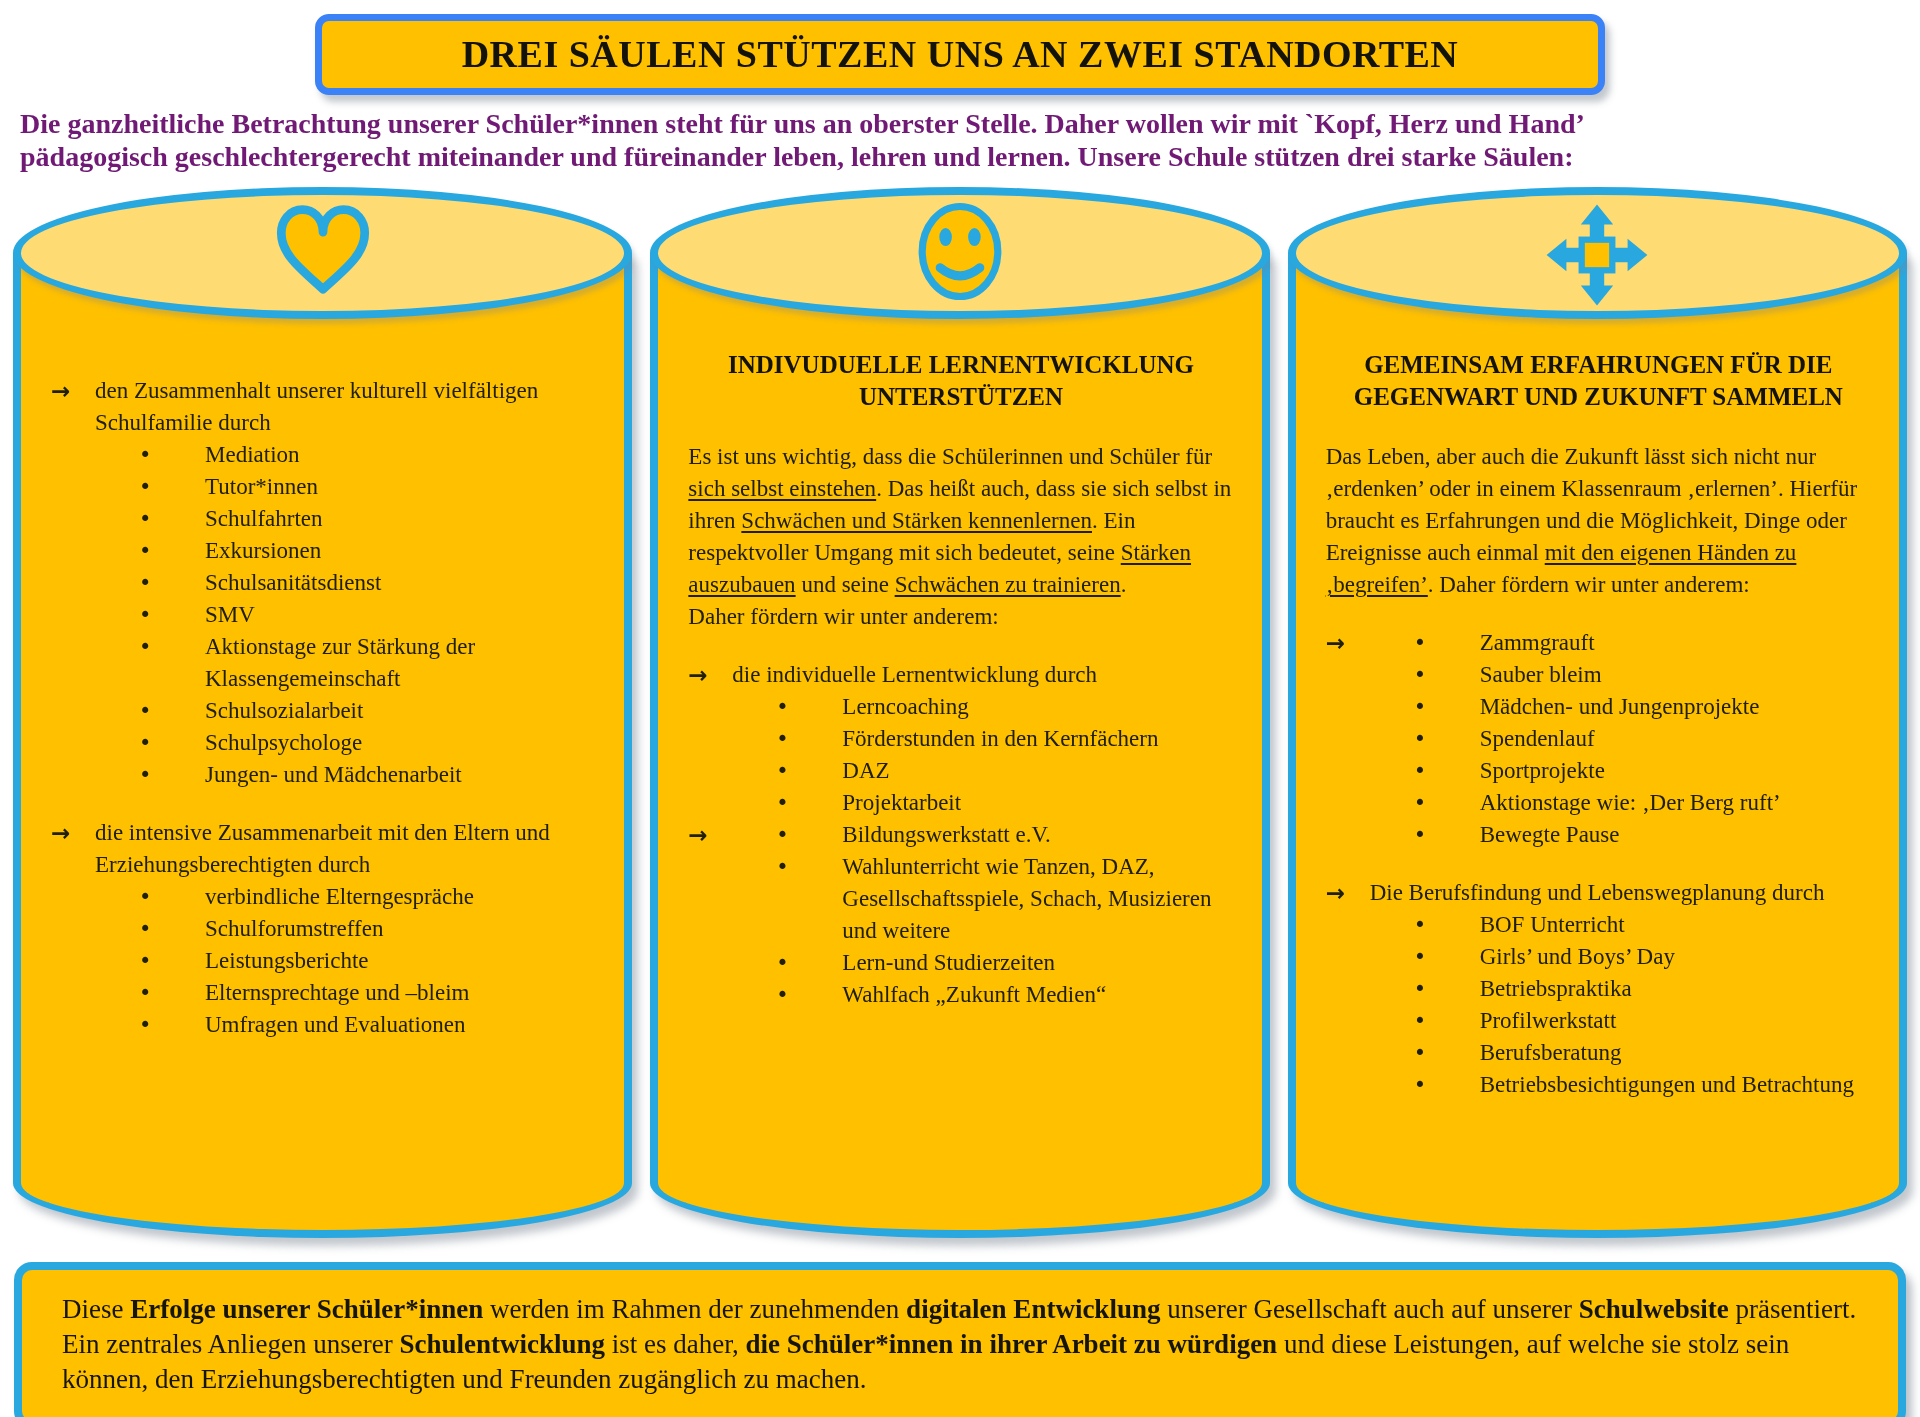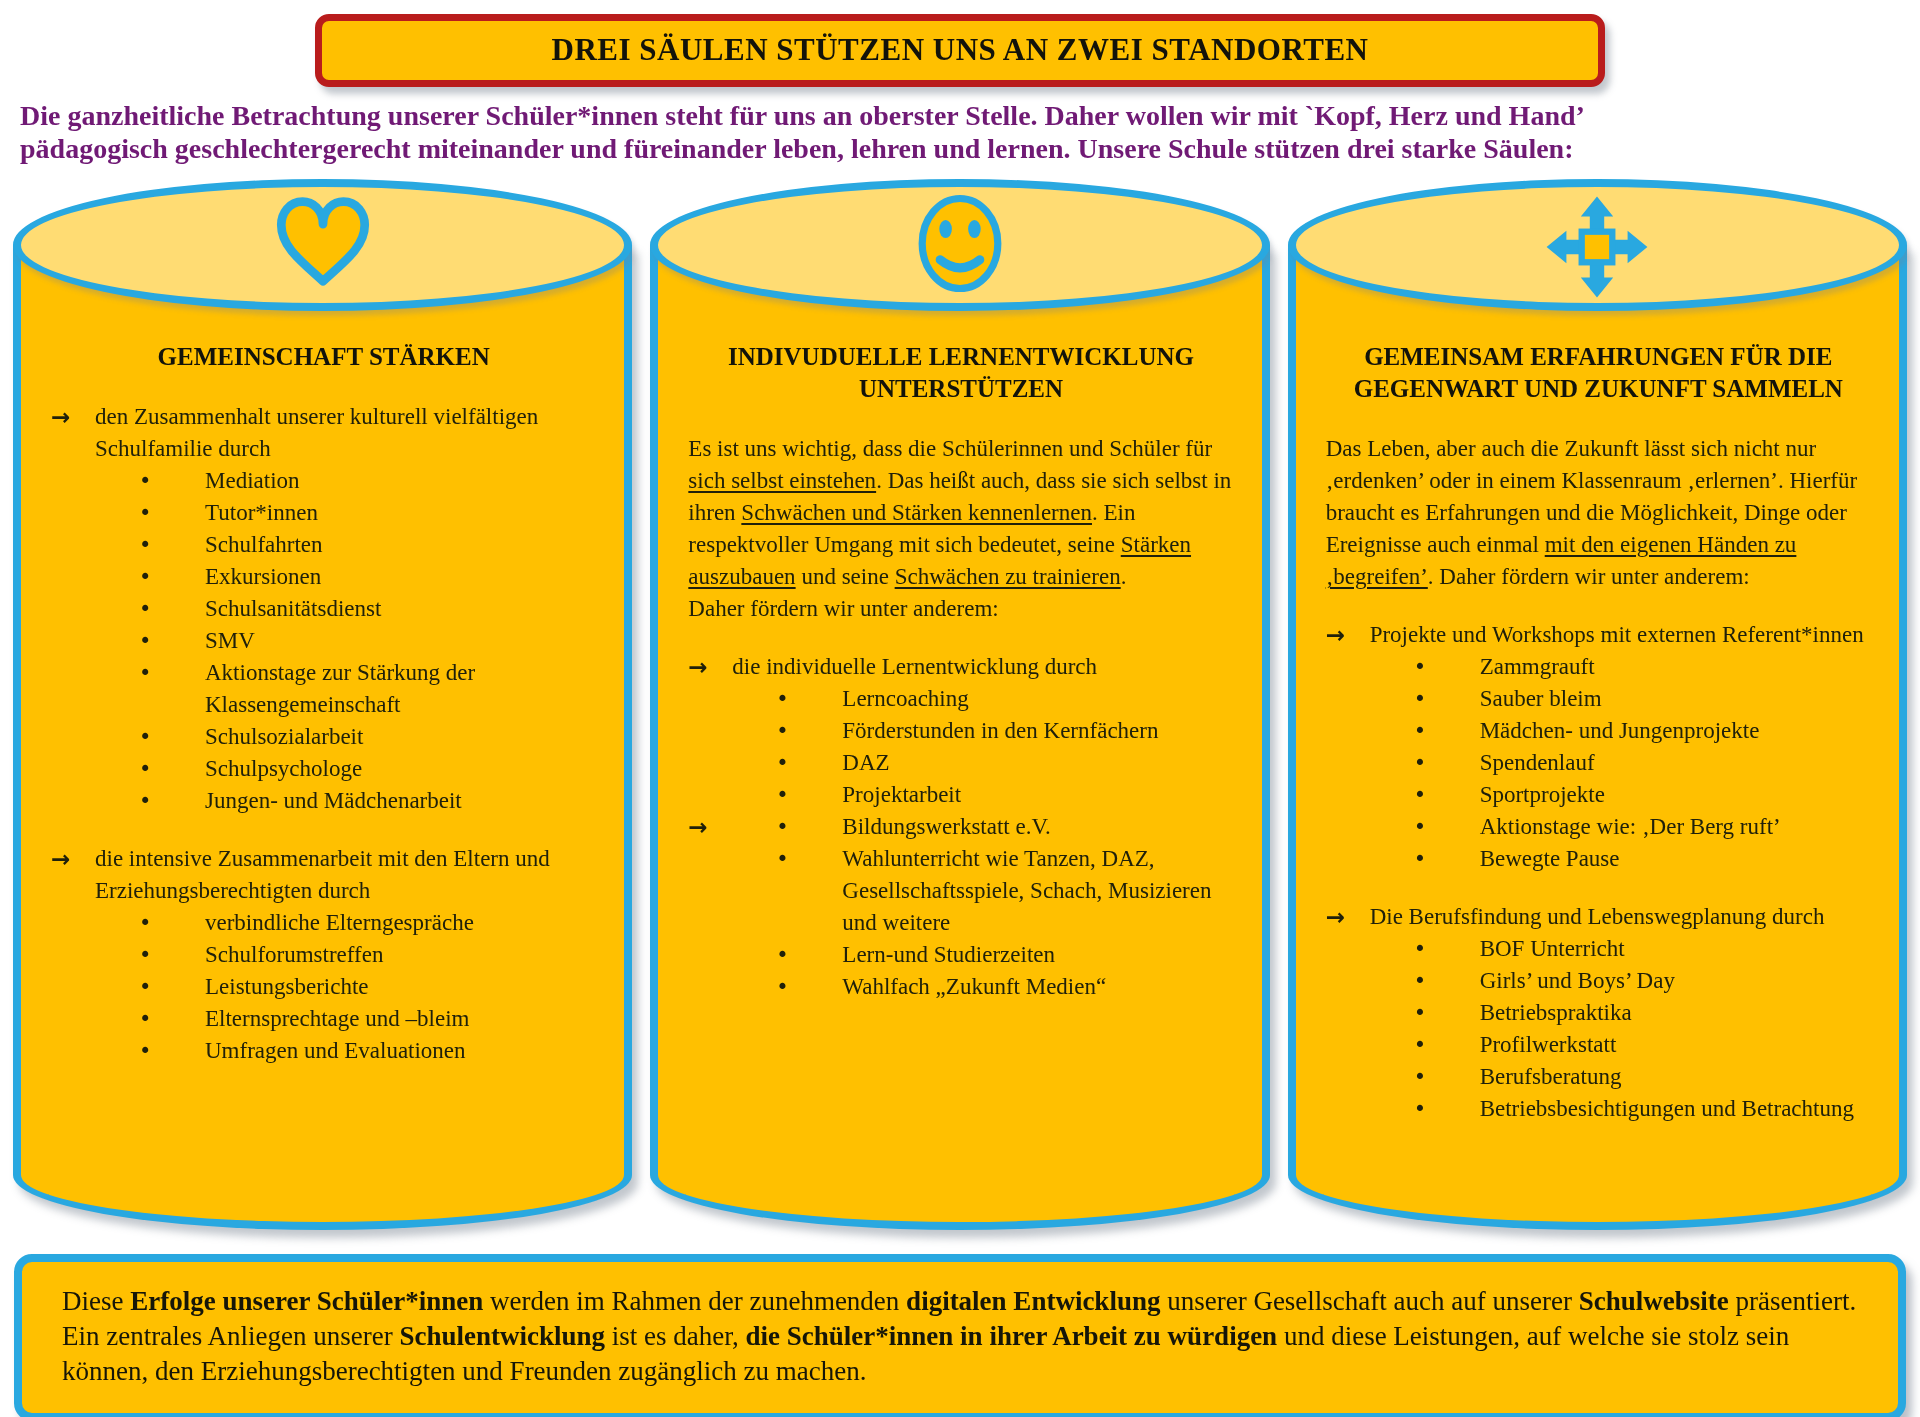--- a/index.html
+++ b/index.html
@@ -5,23 +5,23 @@
   html,body { margin:0; padding:0; background:#ffffff; }
   .page {
     width:1920px; height:1417px; box-sizing:border-box;
     background:#ffffff; overflow:hidden; position:relative;
     font-family:"Liberation Serif", serif; color:#20200a;
     padding-top:14px;
   }
   
   .title-box {
     width:1290px; margin:0 auto 12px auto; box-sizing:border-box;
-    background:#FFC000; border:7px solid #b91c1c; border-radius:14px;
+    background:#FFC000; border:7px solid #3b82f6; border-radius:14px;
     box-shadow:5px 7px 7px rgba(120,130,145,.45);
-    text-align:center; font-weight:bold; font-size:31px; letter-spacing:.5px;
+    text-align:center; font-weight:bold; font-size:38px; letter-spacing:.5px;
     padding:11px 10px 12px 10px; color:#13130a;
   }
   
   .intro {
     font-weight:bold; font-size:28px; line-height:33px;
     margin:0 20px 14px 20px; max-width:1680px; color:#701a75;
   }
   
   .pillars { display:flex; gap:18px; padding:0 13px; align-items:stretch; }
   .pillar { flex:1; position:relative; display:flex; flex-direction:column; }
@@ -84,21 +84,20 @@
   <div class="pillars">
 
     <section class="pillar">
       <div class="cyl-ellipse"></div>
       <span class="pillar-icon">
         <svg viewBox="0 0 100 100" width="100" height="97" aria-hidden="true">
           <path d="M50 32 C50 17 39 9 29 9 C15 9 7 21 7 33 C7 55 27 70 50 91 C73 70 93 55 93 33 C93 21 85 9 71 9 C61 9 50 17 50 32 Z" fill="#FFC000" stroke="#29A8E0" stroke-width="9" stroke-linejoin="round"></path>
         </svg>
       </span>
       <div class="cyl-body">
-        <h2>GEMEINSCHAFT STÄRKEN</h2>
         <div>
             <div class="section gap">
               <div class="lead"><span class="arrow">→</span><span>den Zusammenhalt unserer kulturell vielfältigen Schulfamilie durch</span></div>
               <ul class="bullets">
                 <li><span class="marker">•</span><span>Mediation</span></li>
                 <li><span class="marker">•</span><span>Tutor*innen</span></li>
                 <li><span class="marker">•</span><span>Schulfahrten</span></li>
                 <li><span class="marker">•</span><span>Exkursionen</span></li>
                 <li><span class="marker">•</span><span>Schulsanitätsdienst</span></li>
                 <li><span class="marker">•</span><span>SMV</span></li>
@@ -168,21 +167,21 @@
           <polygon points="4,60 26,42 26,52 46,52 46,68 26,68 26,78" fill="#29A8E0"></polygon>
           <polygon points="116,60 94,42 94,52 74,52 74,68 94,68 94,78" fill="#29A8E0"></polygon>
           <rect x="43" y="43" width="34" height="34" fill="#FFC000" stroke="#29A8E0" stroke-width="7"></rect>
         </svg>
       </span>
       <div class="cyl-body">
         <h2>GEMEINSAM ERFAHRUNGEN  FÜR DIE GEGENWART UND ZUKUNFT SAMMELN</h2>
         <div>
             <p class="p-intro"><span>Das Leben, aber auch die Zukunft lässt sich nicht nur ‚erdenken’ oder in einem Klassenraum ‚erlernen’. Hierfür braucht es Erfahrungen und die Möglichkeit, Dinge oder Ereignisse auch einmal </span><span class="u">mit den eigenen Händen zu ‚begreifen’</span><span>. Daher fördern wir unter anderem:</span></p>
             <div class="section gap">
-              <div class="lead"><span class="arrow">→</span><span>Projekte und Workshops mit externen Referent*innen</span></div>
+              <div class="lead"><span class="arrow">→</span></div>
               <ul class="bullets">
                 <li><span class="marker">•</span><span>Zammgrauft</span></li>
                 <li><span class="marker">•</span><span>Sauber bleim</span></li>
                 <li><span class="marker">•</span><span>Mädchen- und Jungenprojekte</span></li>
                 <li><span class="marker">•</span><span>Spendenlauf</span></li>
                 <li><span class="marker">•</span><span>Sportprojekte</span></li>
                 <li><span class="marker">•</span><span>Aktionstage wie:  ‚Der Berg ruft’</span></li>
                 <li><span class="marker">•</span><span>Bewegte Pause</span></li>
               </ul>
             </div>

